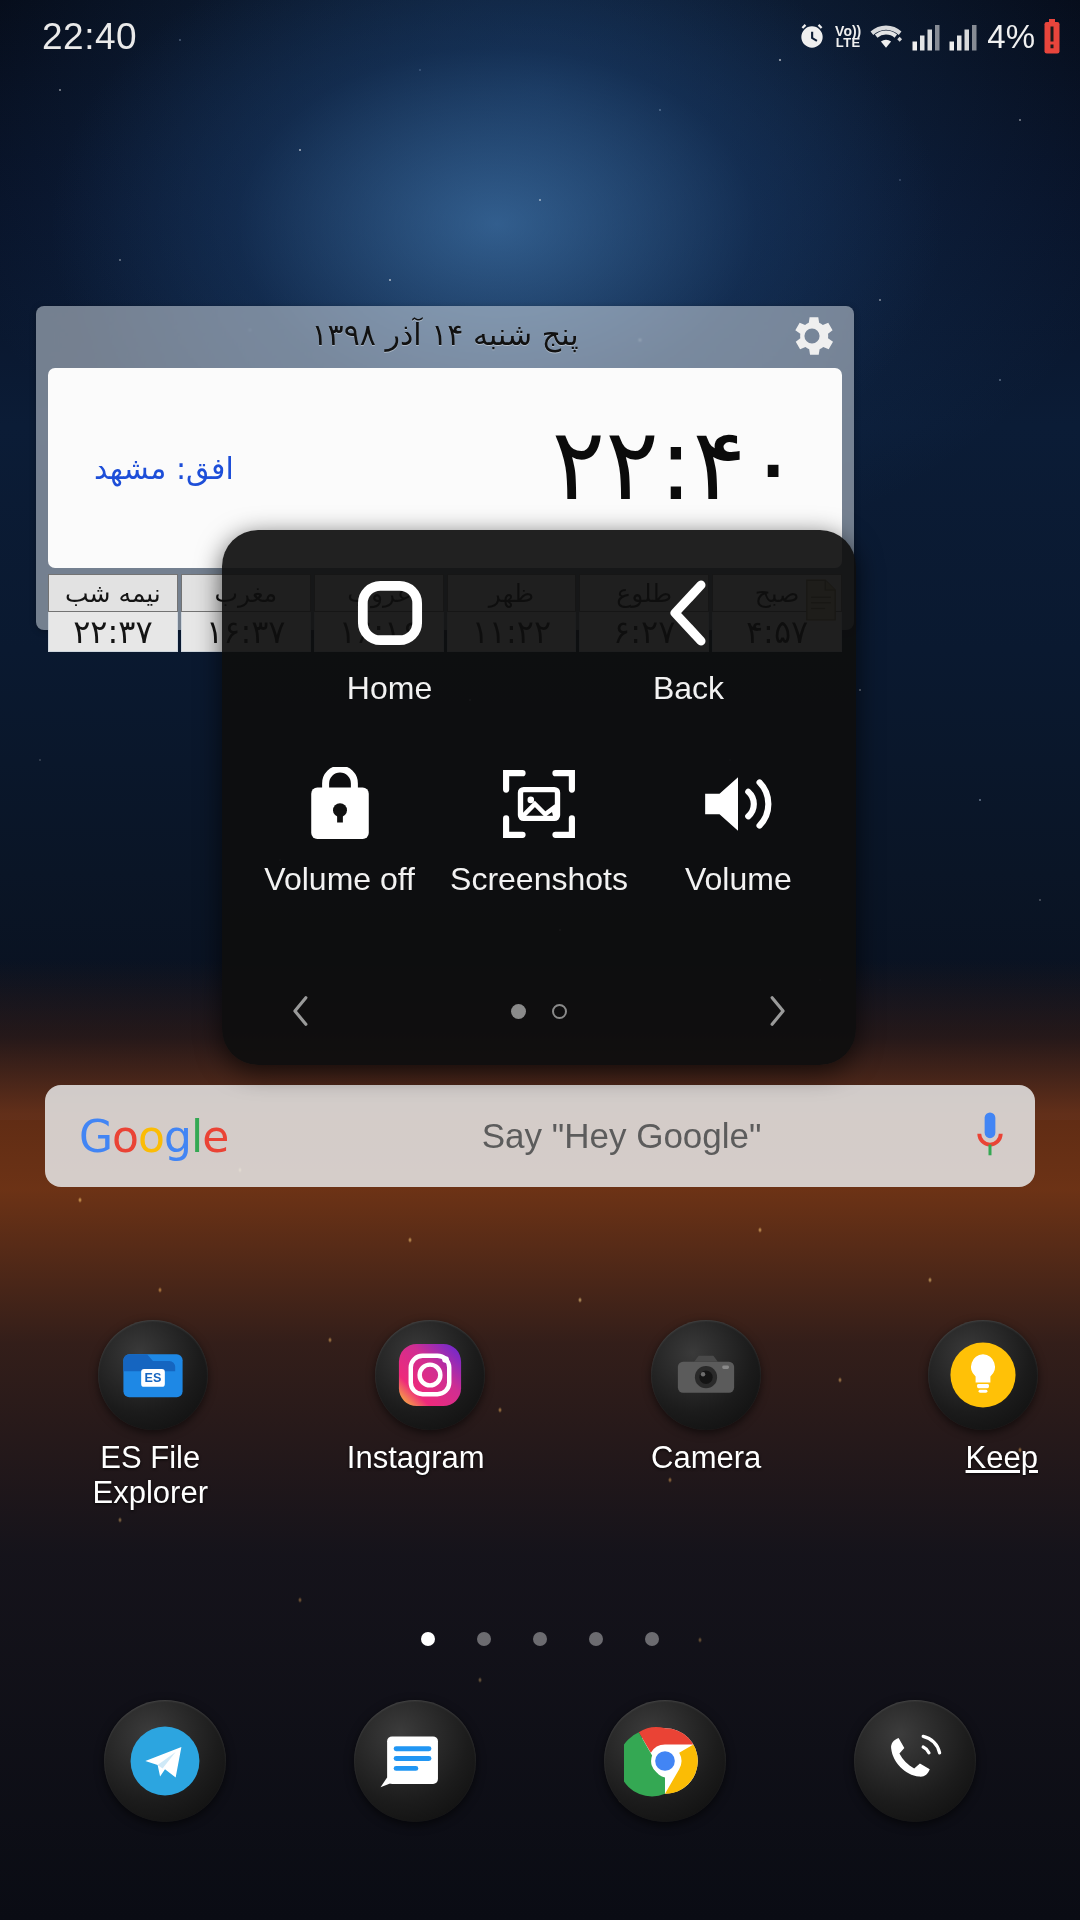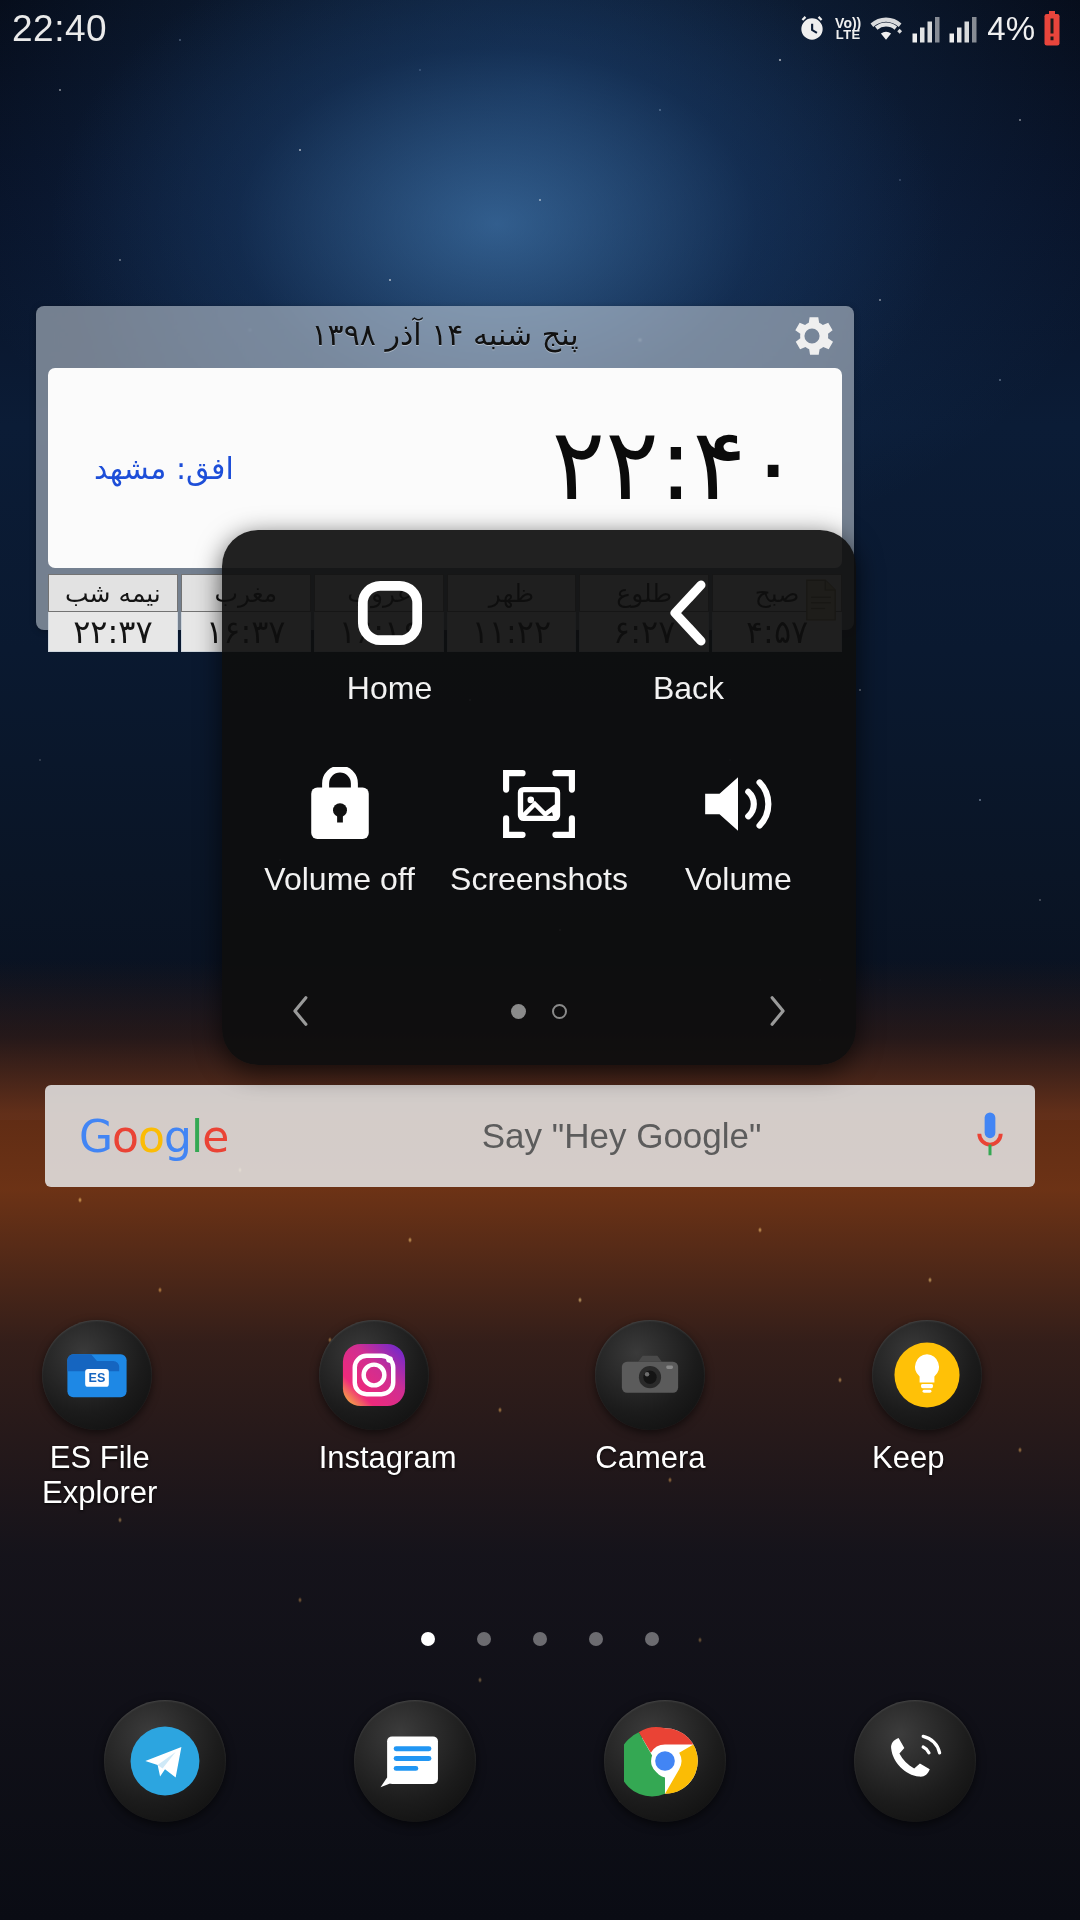--- a/index.html
+++ b/index.html
@@ -78,23 +78,23 @@
       radial-gradient(2px 3px at 480px 600px, rgba(255,205,120,.5), transparent),
       radial-gradient(2px 3px at 700px 560px, rgba(255,195,105,.5), transparent),
       radial-gradient(2px 3px at 900px 640px, rgba(255,200,110,.45), transparent),
       radial-gradient(2px 3px at 200px 700px, rgba(255,190,100,.4), transparent),
       radial-gradient(2px 3px at 620px 720px, rgba(255,205,120,.4), transparent);
     opacity:.9;
   }
 
   
   #statusbar {
-    position:absolute; left:0; top:0; width:1080px; height:58px;
+    position:absolute; left:0; top:8px; width:1080px; height:58px;
     display:flex; align-items:center; justify-content:space-between;
-    padding:0 18px 0 12px; z-index:40;
+    padding:0 18px 0 42px; z-index:40;
     color:#e8e8e8;
   }
   #sb-clock { font-size:37px; letter-spacing:.5px; color:#eaeaea; }
   #sb-right { display:flex; align-items:center; gap:7px; }
   .sb-ico { display:block; }
   #sb-volte { font-size:14px; line-height:12px; text-align:center; font-weight:bold; color:#efefef; }
   #sb-volte small { display:block; font-size:13px; letter-spacing:.5px; }
   #sb-batt-pct { font-size:33px; color:#f0f0f0; margin-left:2px; }
 
   
@@ -151,40 +151,40 @@
     font-family:"DejaVu Sans", sans-serif;
   }
   #cw-doc-icon {
     position:absolute; right:16px; bottom:8px; width:34px; height:44px;
     z-index:21;
   }
 
   
   #google-bar {
     position:absolute; left:45px; top:1085px; width:990px; height:102px;
-    background:rgba(230,230,230,0.86); border-radius:6px;
+    background:rgba(230,230,230,0.86); border-radius:16px;
     display:flex; align-items:center; justify-content:space-between;
     padding:0 30px 0 34px; z-index:15;
   }
   #g-logo { font-size:44px; letter-spacing:-1px; font-family:"DejaVu Sans", sans-serif; }
   #g-logo span:nth-child(1){color:#4285F4}
   #g-logo span:nth-child(2){color:#EA4335}
   #g-logo span:nth-child(3){color:#FBBC05}
   #g-logo span:nth-child(4){color:#4285F4}
   #g-logo span:nth-child(5){color:#34A853}
   #g-logo span:nth-child(6){color:#EA4335}
   #g-hint { font-size:35px; color:#5c5c5c; flex:1; text-align:center; margin-left:40px; }
   #g-mic { width:30px; height:52px; }
 
   
   #app-row {
     position:absolute; left:0; top:1320px; width:1080px;
     display:flex; justify-content:space-between; padding:0 42px; z-index:15;
   }
-  .app { width:166px; display:flex; flex-direction:column; align-items:flex-start; }
+  .app { width:166px; display:flex; flex-direction:column; align-items:flex-end; }
   .app-icon {
     width:110px; height:110px; border-radius:50%;
     background:radial-gradient(circle at 38% 30%, #3a3a3a 0%, #1b1b1b 58%, #0c0c0c 100%);
     box-shadow:0 3px 9px rgba(0,0,0,.55), inset 0 1px 2px rgba(255,255,255,.12);
     display:flex; align-items:center; justify-content:center;
     position:relative; overflow:hidden;
   }
   .app-label {
     margin-top:11px; font-size:31px; color:#fff; text-align:center;
     line-height:1.12; text-shadow:0 1px 3px rgba(0,0,0,.8);
@@ -395,21 +395,21 @@
     </div>
     <div class="app">
       <div class="app-icon">
         <svg viewBox="0 0 100 100" width="74" height="74">
           <circle cx="50" cy="50" r="44" fill="#FFC107"></circle>
           <path d="M50 22a17 17 0 00-10 30v8h20v-8a17 17 0 00-10-30z" fill="#fff"></path>
           <rect x="42" y="62" width="16" height="6" rx="2" fill="#fff"></rect>
           <rect x="44" y="70" width="12" height="4" rx="2" fill="#fff"></rect>
         </svg>
       </div>
-      <div class="app-label" style="white-space: pre-line;">Keep</div>
+      <div class="app-label" style="white-space: pre-line; text-decoration: underline;">Keep</div>
     </div>
   </div>
 
 <div id="page-dots">
     <div class="pdot on"></div>
     <div class="pdot"></div>
     <div class="pdot"></div>
     <div class="pdot"></div>
     <div class="pdot"></div>
   </div>

